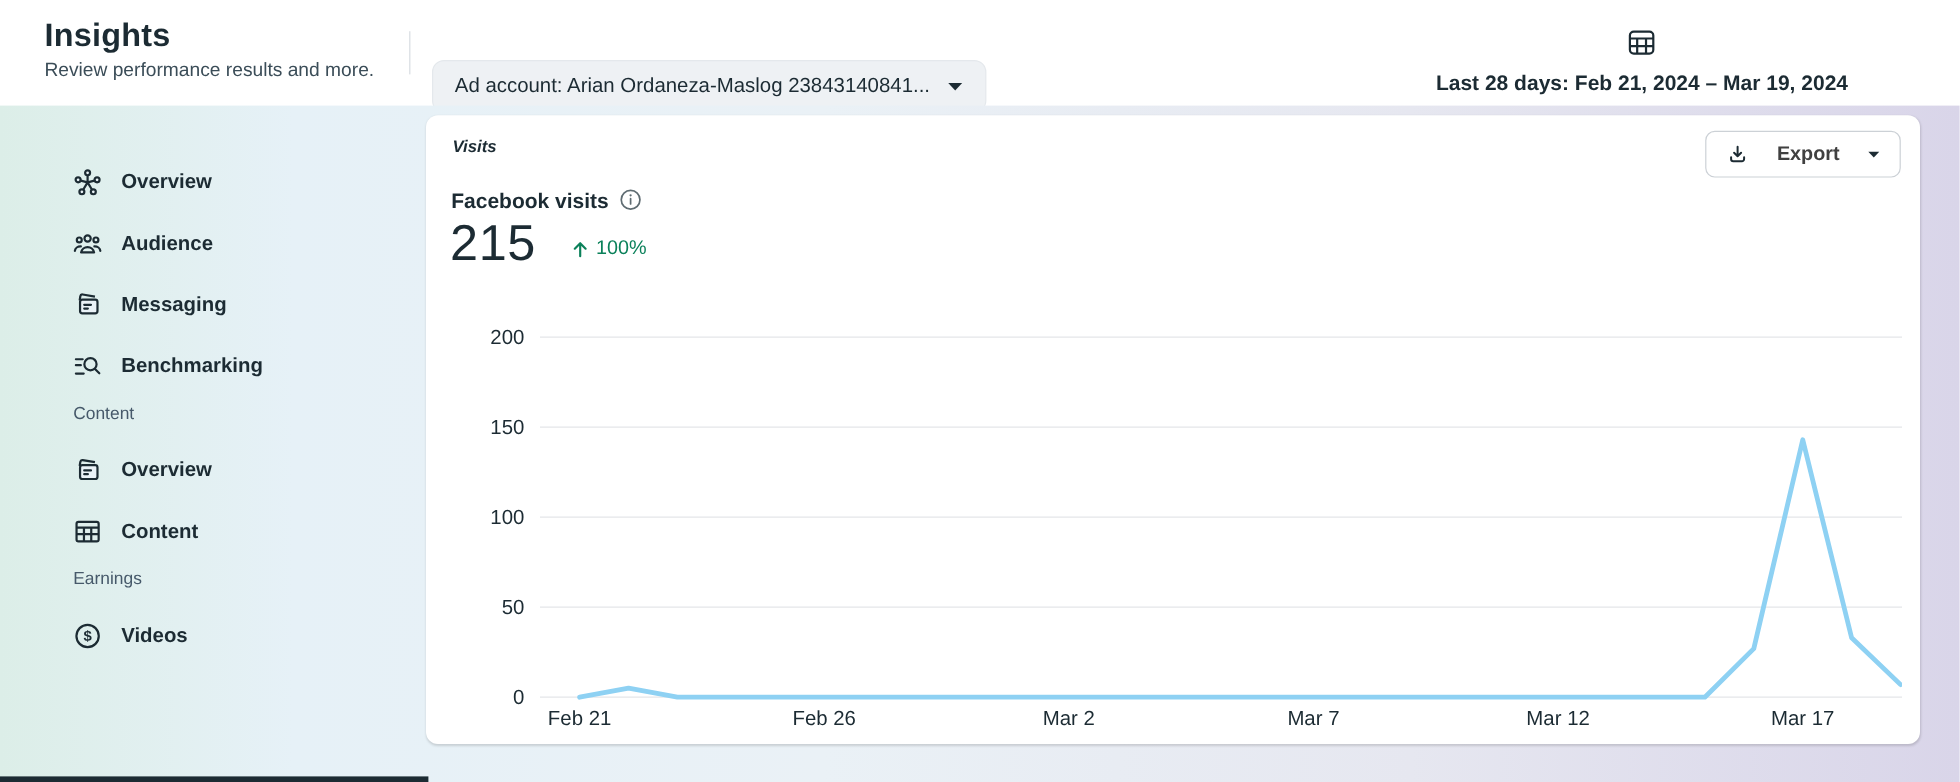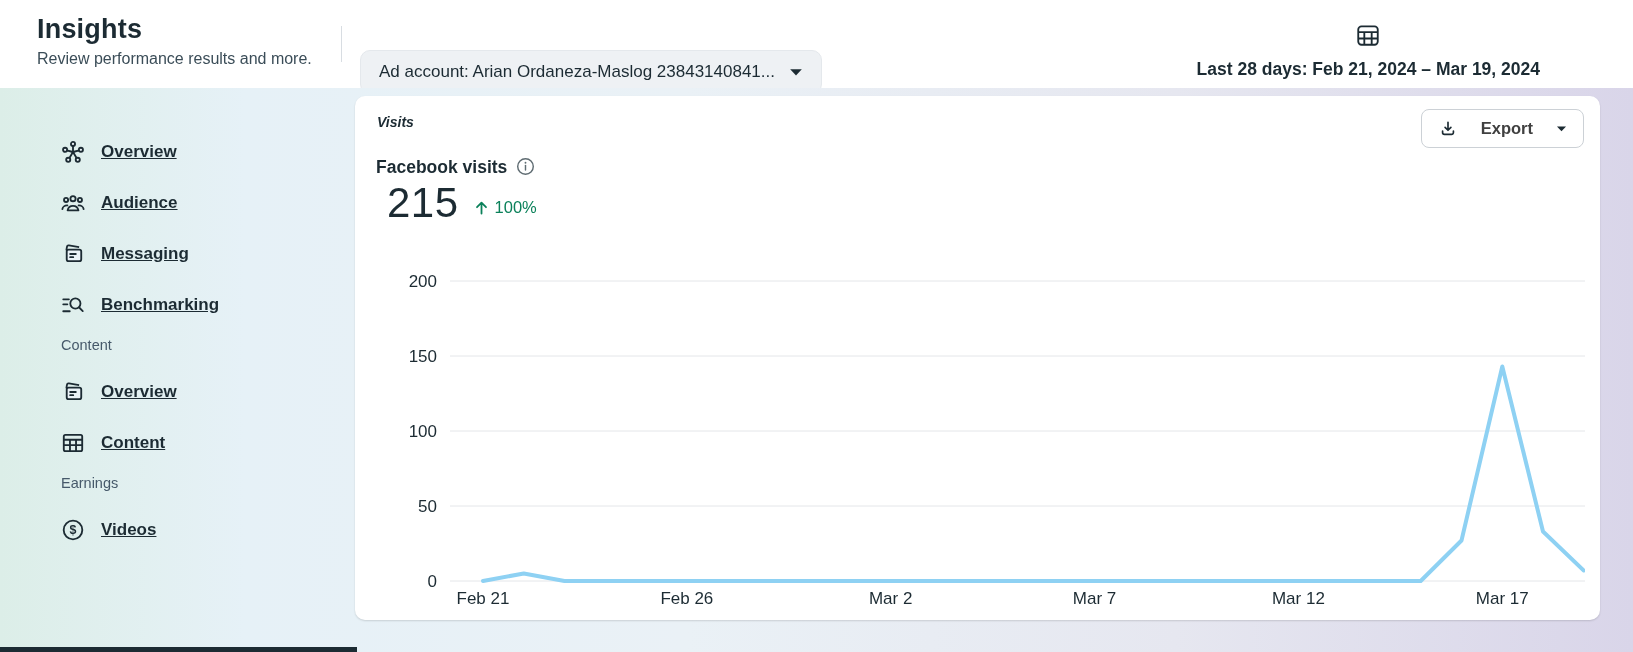--- a/index.html
+++ b/index.html
@@ -36,41 +36,41 @@
   }
   .bottom-strip { position:absolute; left:0; bottom:0; width:357px; height:5px; background:#1c2b33; }
 
   
   .sidebar { position:absolute; left:45px; top:0; width:282px; padding-top:42px; }
   .side-item {
     display:flex; align-items:center; gap:15px; height:44px; padding:0 15px;
     margin-bottom:7px; border-radius:9px; cursor:pointer; color:#1c2b33;
   }
   .side-item.selected { background:#293540; color:#fff; }
-  .side-label { font-size:17px; font-weight:700;text-decoration:underline; }
+  .side-label { font-size:17px; font-weight:700; }
   .side-icon { display:flex; width:26px; justify-content:center; }
   .side-icon svg { display:block; }
   .side-section { margin:10px 0 17px 16px; font-size:14.5px; color:#46596a; }
 
   
   .card {
     position:absolute; left:355px; top:8px; width:1245px; height:524px;
     background:#fff; border-radius:10px; box-shadow:0 1px 2px rgba(0,0,0,.14);
   }
   .card-title { position:absolute; left:20px; top:16px; margin:2px; font-size:14px; font-weight:700;font-style:italic; }
   .export-btn {
     position:absolute; right:16px; top:13px; height:39px; padding:0 16px;
     display:flex; align-items:center; gap:23px;
     background:#fff; border:1px solid #ccd1d6; border-radius:8px;
     font-family:inherit; font-size:16.5px; font-weight:600; color:#404040; cursor:pointer;
   }
   .metric-label-row { position:absolute; left:21px; top:61px; display:flex; gap:9px; }
   .metric-label { font-size:17.5px; font-weight:700; }
   .info-icon { display:flex; cursor:pointer; }
-  .metric-value-row { position:absolute; left:32px; top:86px; display:flex; align-items:flex-end; }
+  .metric-value-row { position:absolute; left:20px; top:86px; display:flex; align-items:flex-end;gap:14px; }
   .metric-value { font-size:42px; font-weight:400; line-height:1; letter-spacing:.5px; }
   .metric-change { display:flex; align-items:center; gap:6px; margin:0 0 7px 15px; }
   .metric-change-text { font-size:16.5px; font-weight:500; color:#0b815a; }
 
   .chart-wrap { position:absolute; left:20px; top:168px; width:1210px; height:350px; }
   .chart-wrap svg { display:block; }
 </style>
 </head>
 <body>
 

